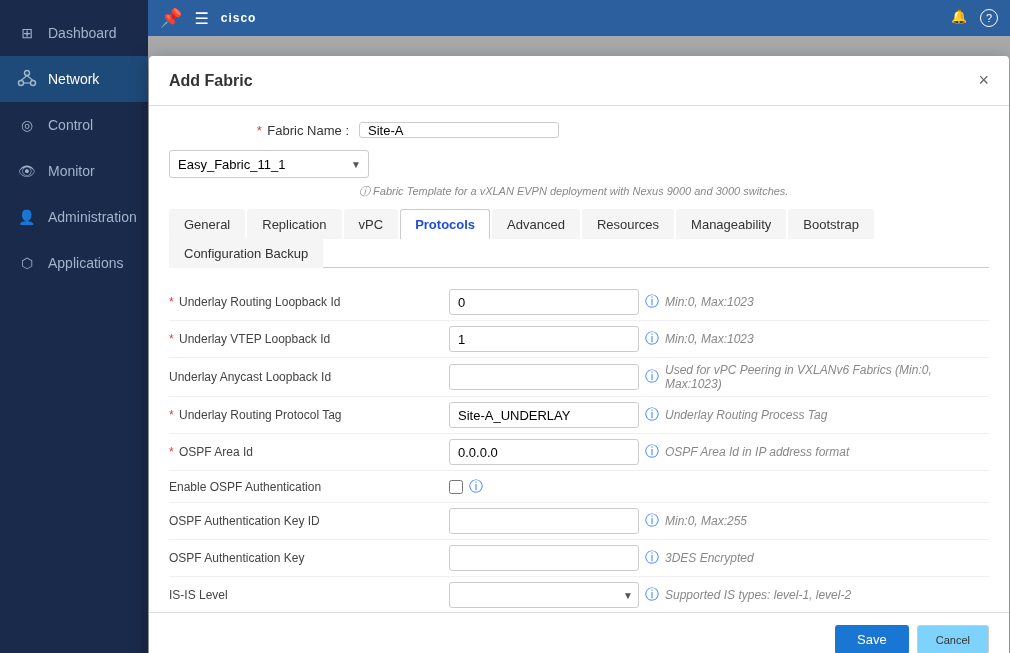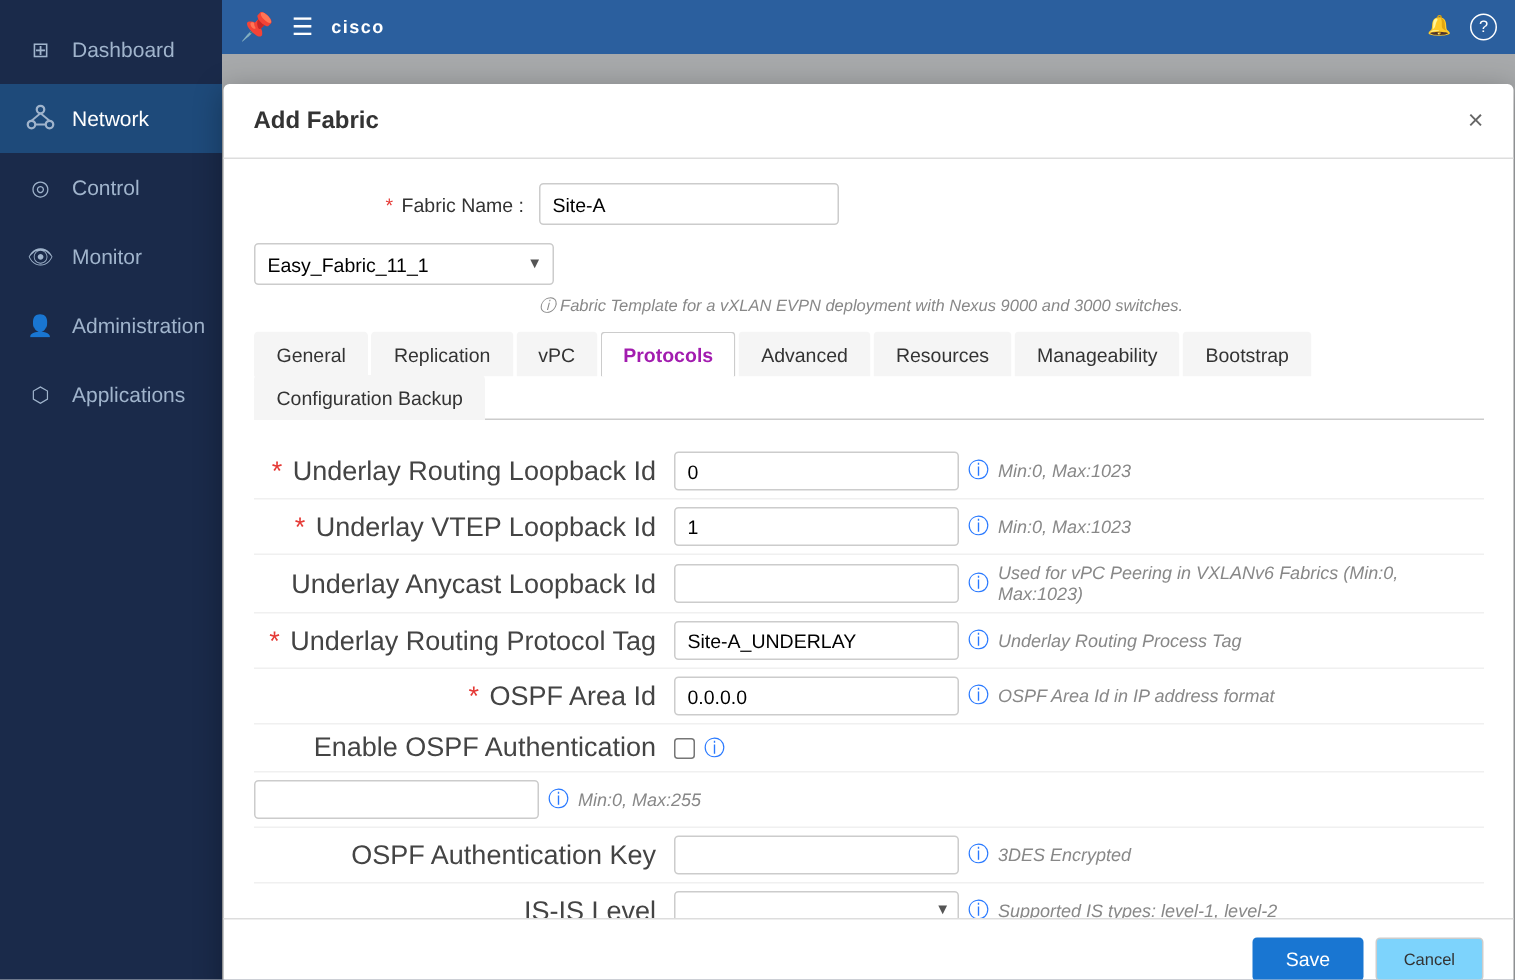--- a/index.html
+++ b/index.html
@@ -100,21 +100,21 @@
       flex-shrink: 0;
       font-size: 13px;
       color: #333;
     }
     .required { color: #e53935; margin-right: 2px; }
     .form-input {
       border: 1px solid #ccc;
       border-radius: 3px;
       padding: 5px 8px;
       font-size: 13px;
-      height: 28px;
+      height: 16px;
     }
     .form-input-wide { width: 200px; }
     .form-select-wrapper {
       position: relative;
       display: inline-block;
     }
     .form-select {
       border: 1px solid #ccc;
       border-radius: 3px;
       padding: 5px 28px 5px 8px;
@@ -157,40 +157,39 @@
       font-size: 13px;
       color: #333;
       background: #f5f5f5;
       margin-right: 2px;
       margin-bottom: -1px;
     }
     .tab.active {
       background: #fff;
       border-color: #ccc;
       border-bottom-color: #fff;
-      color: #a21caf;
+      color: #1d4ed8;
       font-weight: bold;
     }
 
     
     .tab-content { overflow-y: auto; }
 
     .field-row {
       display: flex;
       align-items: center;
       padding: 5px 0;
       border-bottom: 1px solid #f0f0f0;
       min-height: 32px;
     }
     .field-label {
       width: 280px;
       flex-shrink: 0;
-      text-align: right;
       padding-right: 12px;
-      font-size: 18px;
+      font-size: 12px;
       color: #444;
     }
     .field-label .required { color: #e53935; }
     .field-control { flex: 1; display: flex; align-items: center; gap: 6px; }
     .field-input {
       border: 1px solid #ccc;
       border-radius: 3px;
       padding: 4px 8px;
       font-size: 13px;
       height: 26px;
@@ -427,20 +426,23 @@
               <div class="field-label">
                 Enable OSPF Authentication
               </div>
               <div class="field-control">
                 <input class="checkbox-input" type="checkbox" style="">
                 <span class="field-info-icon">ⓘ</span>
               </div>
             </div>
 
             <div class="field-row">
+              <div class="field-label">
+                OSPF Authentication Key ID
+              </div>
               <div class="field-control">
                 <input class="field-input" type="text" value="" style="">
                 <span class="field-info-icon">ⓘ</span>
                 <span class="field-hint">Min:0, Max:255</span>
               </div>
             </div>
 
             <div class="field-row">
               <div class="field-label">
                 OSPF Authentication Key

